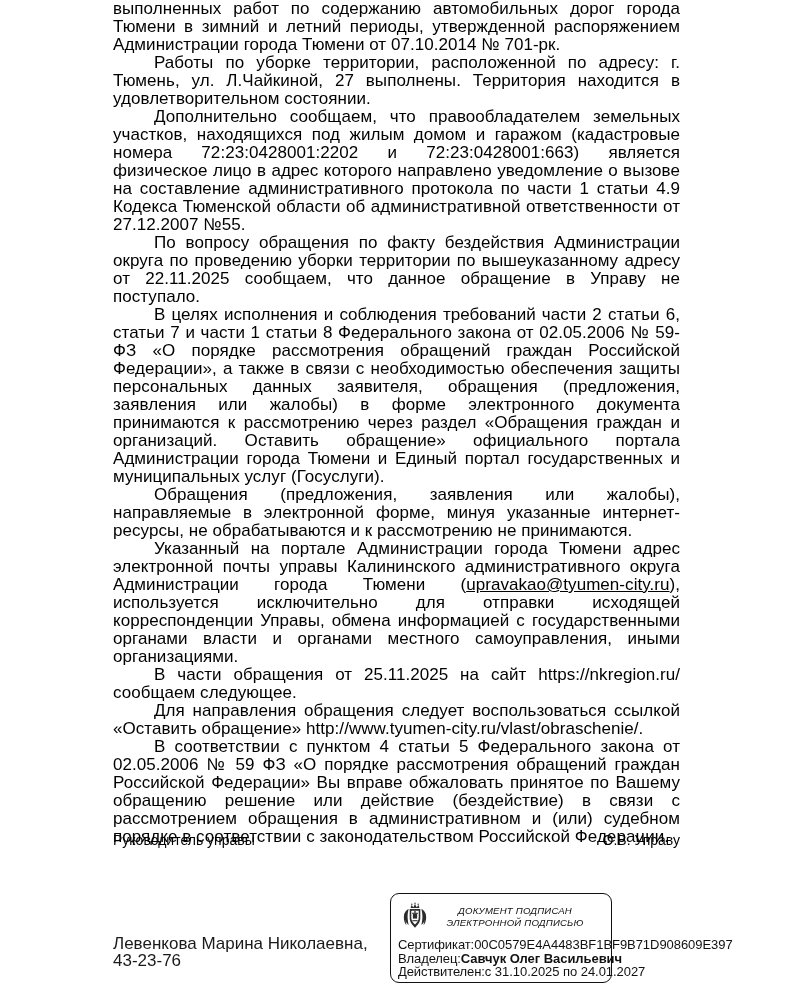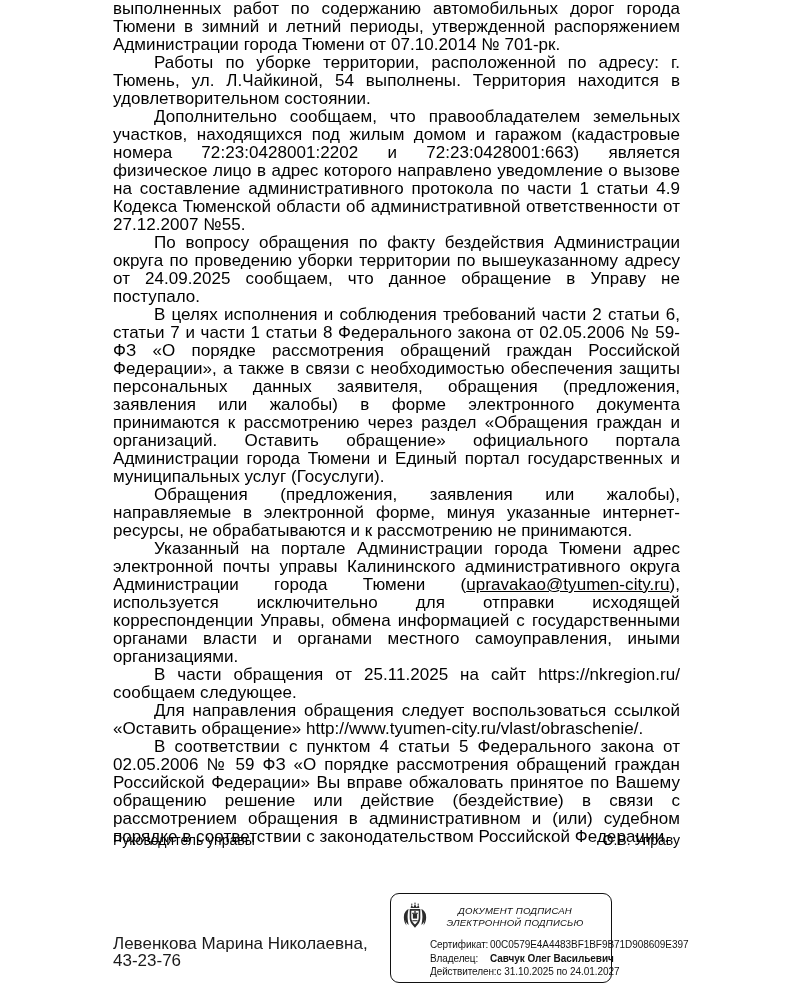--- a/index.html
+++ b/index.html
@@ -108,47 +108,46 @@
     padding-right: 6px;
   }
   .stamp-title div { white-space: nowrap; }
   .stamp-rows {
     margin-top: 3px;
   }
   .stamp-row {
     display: flex;
     align-items: baseline;
     line-height: 13.6px;
-    font-size: 10px;
+    font-size: 13px;
     white-space: nowrap;
-    margin-left: 32px;
   }
   .stamp-label {
     flex: 0 0 60px;
     letter-spacing: -0.1px;
   }
   .stamp-value {
     letter-spacing: -0.05px;
   }
   .stamp-value.bold { font-weight: bold; }
 </style>
 </head>
 <body>
 
 <div class="page">
 
   <div class="body-text">
 
     <p class="noindent">выполненных работ по содержанию автомобильных дорог города Тюмени в зимний и летний периоды, утвержденной распоряжением Администрации города Тюмени от 07.10.2014 № 701-рк.</p>
 
-    <p>Работы по уборке территории, расположенной по адресу: г. Тюмень, ул. Л.Чайкиной, 54 выполнены. Территория находится в удовлетворительном состоянии.</p>
+    <p>Работы по уборке территории, расположенной по адресу: г. Тюмень, ул. Л.Чайкиной, 27 выполнены. Территория находится в удовлетворительном состоянии.</p>
 
     <p>Дополнительно сообщаем, что правообладателем земельных участков, находящихся под жилым домом и гаражом (кадастровые номера 72:23:0428001:2202 и 72:23:0428001:663) является физическое лицо  в адрес которого направлено уведомление о вызове на составление административного протокола по части 1 статьи 4.9 Кодекса Тюменской области об административной ответственности от 27.12.2007 №55.</p>
 
-    <p>По вопросу обращения по факту бездействия Администрации округа по проведению уборки территории по вышеуказанному адресу от 24.09.2025 сообщаем, что данное обращение в Управу не поступало.</p>
+    <p>По вопросу обращения по факту бездействия Администрации округа по проведению уборки территории по вышеуказанному адресу от 22.11.2025 сообщаем, что данное обращение в Управу не поступало.</p>
 
     <p>В целях исполнения и соблюдения требований части 2 статьи 6, статьи 7 и части 1 статьи 8 Федерального закона от 02.05.2006 № 59-ФЗ «О порядке рассмотрения обращений граждан Российской Федерации», а также в связи с необходимостью обеспечения защиты персональных данных заявителя, обращения (предложения, заявления или жалобы) в форме электронного документа принимаются к рассмотрению через раздел «Обращения граждан и организаций. Оставить обращение» официального портала Администрации города Тюмени и Единый портал государственных и муниципальных услуг (Госуслуги).</p>
 
     <p>Обращения (предложения, заявления или жалобы), направляемые в электронной форме, минуя указанные интернет-ресурсы, не обрабатываются и к рассмотрению не принимаются.</p>
 
     <p><span>Указанный на портале Администрации города Тюмени адрес электронной почты управы Калининского административного округа Администрации города Тюмени (</span><span class="link-underline">upravakao@tyumen-city.ru</span><span>), используется исключительно для отправки исходящей корреспонденции Управы, обмена информацией с государственными органами власти и органами местного самоуправления, иными организациями.</span></p>
 
     <p>В части обращения от 25.11.2025 на сайт https://nkregion.ru/ сообщаем следующее.</p>
 
     <p>Для направления обращения следует воспользоваться ссылкой «Оставить обращение» http://www.tyumen-city.ru/vlast/obraschenie/.</p>

